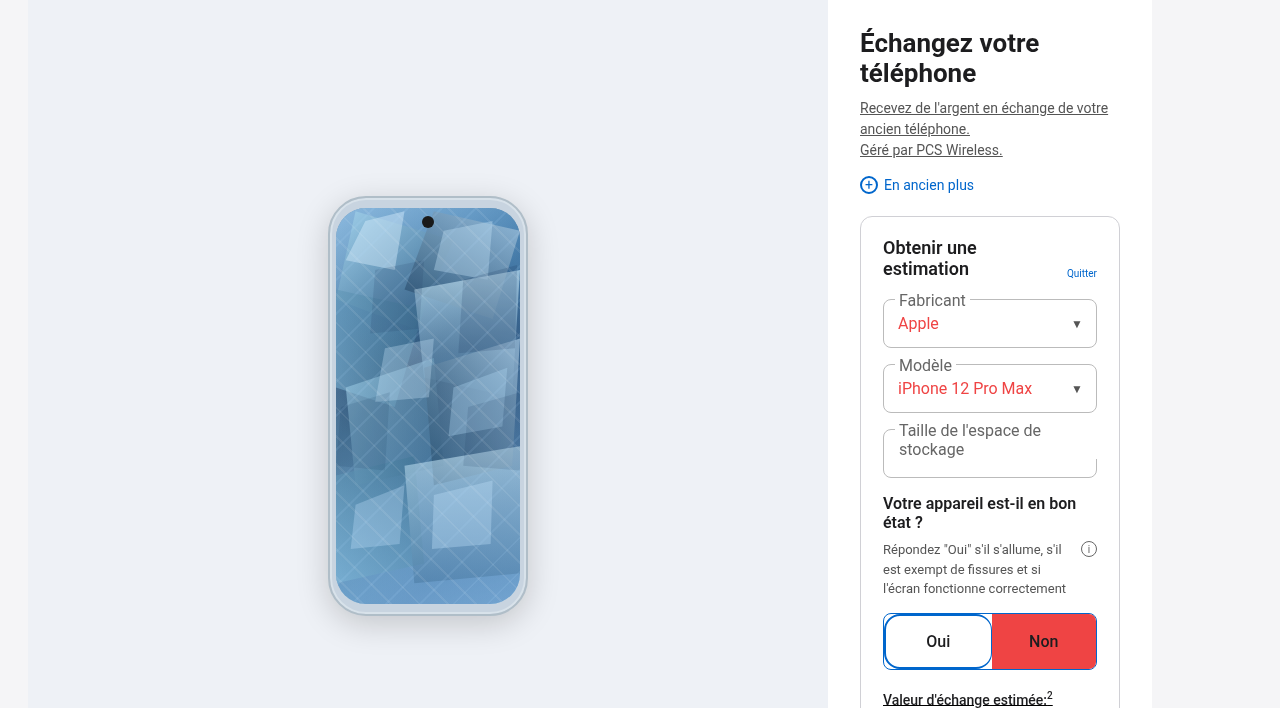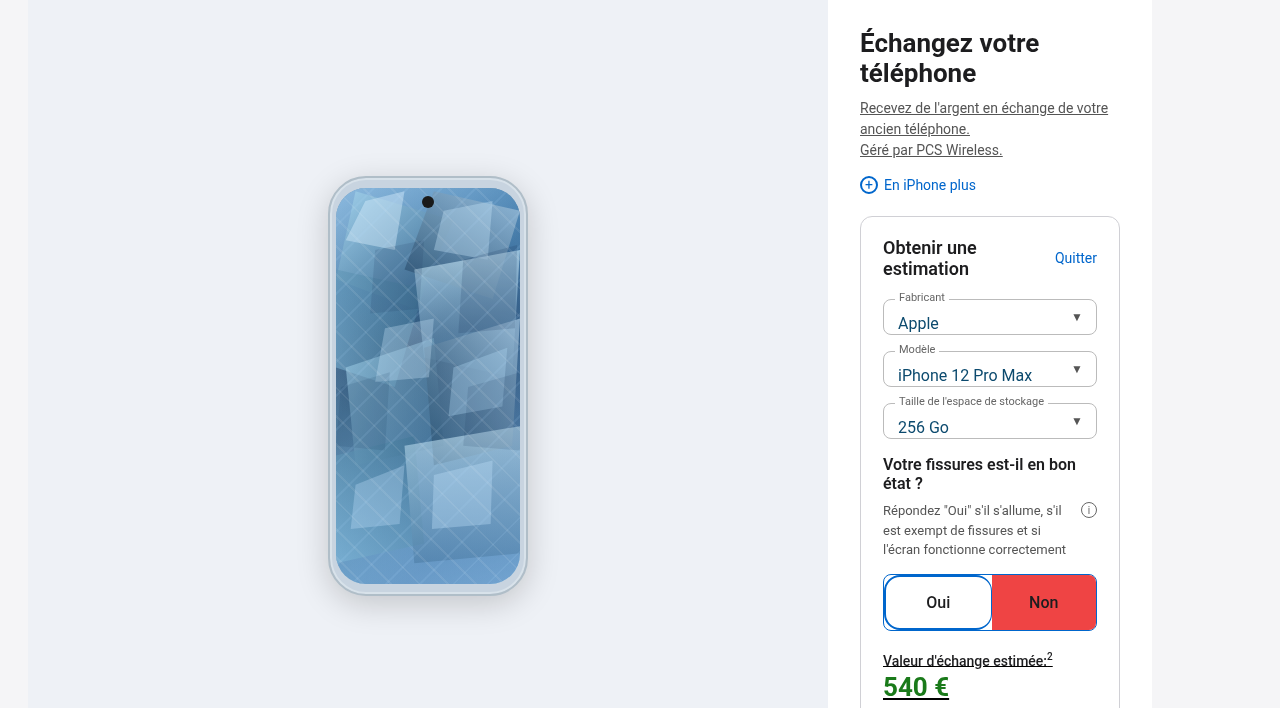--- a/index.html
+++ b/index.html
@@ -150,57 +150,57 @@
     .estimation-card {
       border: 1px solid #d0d0d5;
       border-radius: 12px;
       padding: 20px 22px 22px;
       background: #fff;
       max-width: 400px;
     }
     .card-header {
       display: flex;
       justify-content: space-between;
-      align-items: center;
+      align-items: flex-end;
       margin-bottom: 20px;
     }
     .card-header-title {
       font-size: 18px;
       font-weight: 600;
       color: #1d1d1f;
     }
     .quit-btn {
       color: #0066cc;
-      font-size: 14px;
+      font-size: 10px;
       cursor: pointer;
       background: none;
       border: none;
       font-family: inherit;
     }
     .form-group {
       position: relative;
       margin-bottom: 16px;
     }
     .form-group label {
       position: absolute;
       top: -8px;
       left: 12px;
       background: #fff;
       padding: 0 4px;
-      font-size: 11px;
+      font-size: 16px;
       color: #666;
       z-index: 1;
     }
     .form-select {
       width: 100%;
-      padding: 14px 40px 1px 14px;
+      padding: 14px 40px 14px 14px;
       border: 1.5px solid #bbb;
       border-radius: 8px;
       font-size: 16px;
-      color: #0c4a6e;
+      color: #ef4444;
       background: #fff;
       appearance: none;
       -webkit-appearance: none;
       cursor: pointer;
       font-family: inherit;
     }
     .select-arrow {
       position: absolute;
       right: 14px;
       top: 50%;
@@ -357,21 +357,21 @@
   </div>
 
   <div class="right-panel">
     <h1 class="section-title">Échangez votre téléphone</h1>
     <p class="section-subtitle">
       <span>Recevez de l'argent en échange de votre ancien téléphone.</span><br>
       <span>Géré par PCS Wireless.</span>
     </p>
     <a class="learn-more-link">
       <span class="plus-circle">+</span>
-      <span>En iPhone plus</span>
+      <span>En ancien plus</span>
     </a>
 
     <div class="estimation-card">
       <div class="card-header">
         <span class="card-header-title">Obtenir une estimation</span>
         <button class="quit-btn">Quitter</button>
       </div>
 
       <div class="form-group">
         <label>Fabricant</label>
@@ -391,21 +391,21 @@
 
       <div class="form-group">
         <label>Taille de l'espace de stockage</label>
         <select class="form-select">
           <option>256 Go</option>
         </select>
         <span class="select-arrow">▼</span>
       </div>
 
       <div class="condition-section">
-        <p class="condition-title">Votre fissures est-il en bon état ?</p>
+        <p class="condition-title">Votre appareil est-il en bon état ?</p>
         <p class="condition-desc">
           <span>Répondez "Oui" s'il s'allume, s'il est exempt de fissures et si l'écran fonctionne correctement</span>&nbsp;<span class="info-icon">i</span>
         </p>
         <div class="condition-buttons">
           <button class="condition-btn active">Oui</button>
           <button class="condition-btn">Non</button>
         </div>
       </div>
 
       <div class="trade-value-section">

